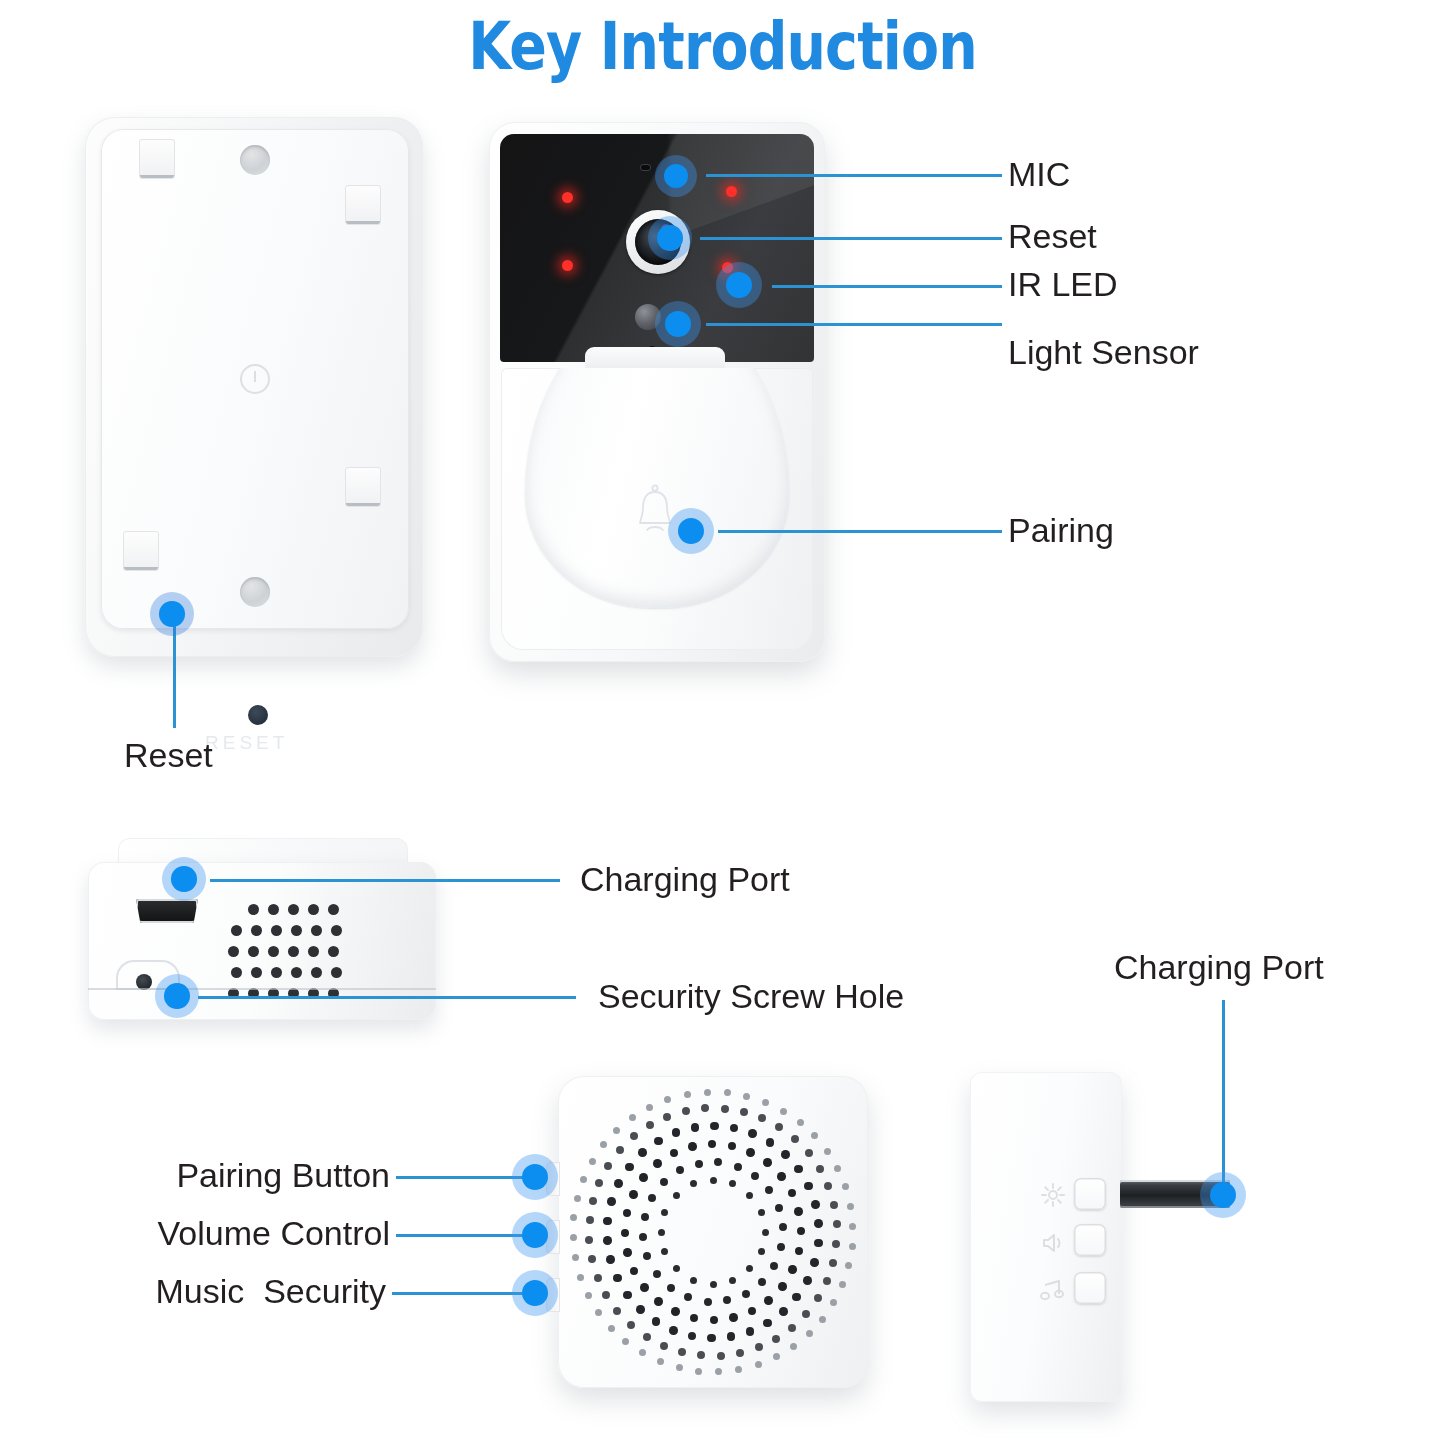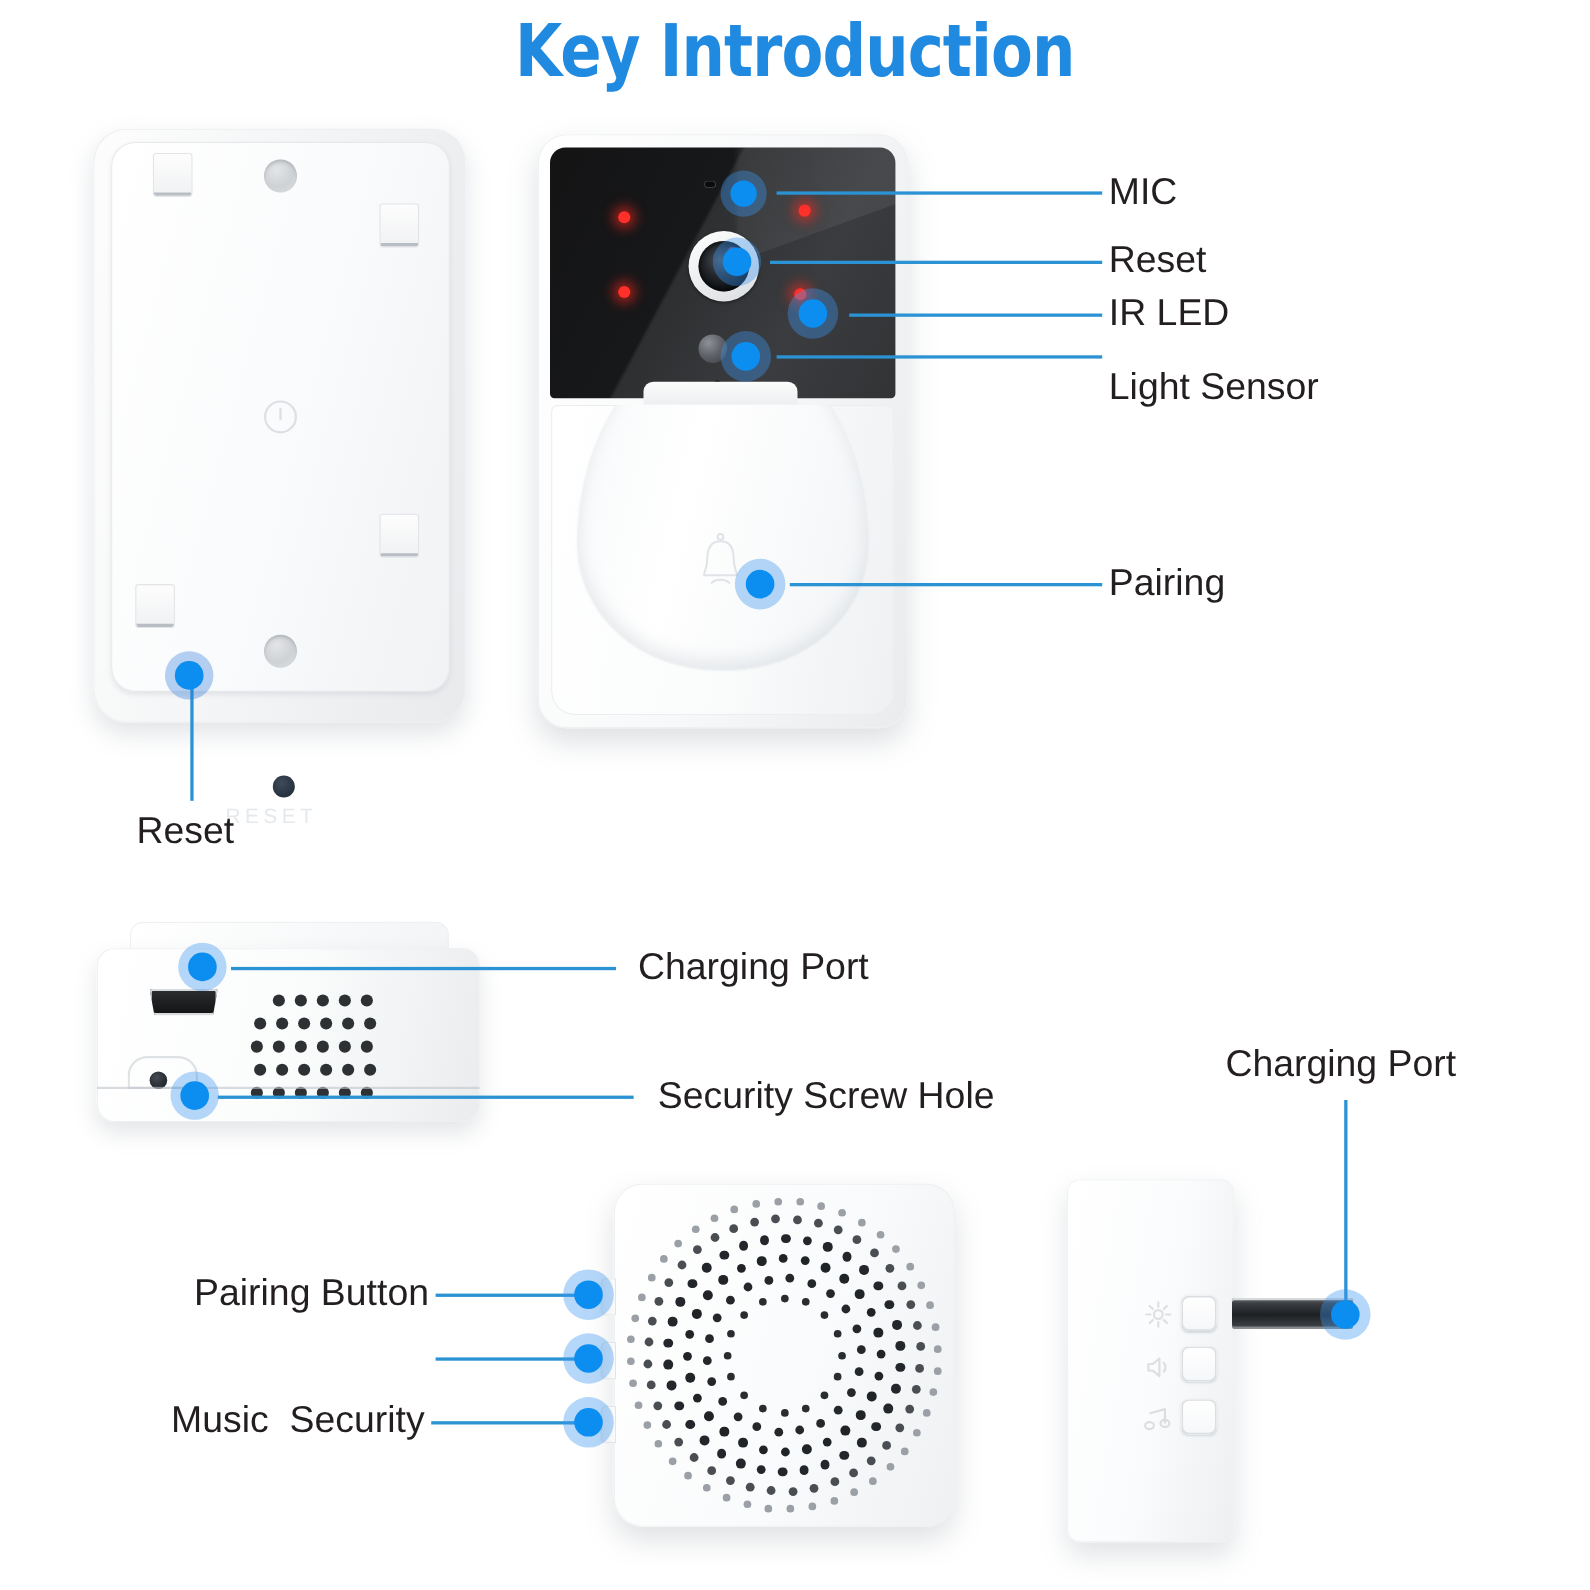--- a/index.html
+++ b/index.html
@@ -711,16 +711,17 @@
 
   <div class="label" style="left:1008px; top:157px;">MIC</div>
   <div class="label" style="left:1008px; top:219px;">Reset</div>
   <div class="label" style="left:1008px; top:267px;">IR LED</div>
   <div class="label" style="left:1008px; top:306px;margin-top:29px;">Light Sensor</div>
   <div class="label" style="left:1008px; top:513px;">Pairing</div>
   <div class="label" style="left:124px;  top:738px;">Reset</div>
   <div class="label" style="left:580px;  top:862px;">Charging Port</div>
   <div class="label" style="left:598px;  top:979px;">Security Screw Hole</div>
   <div class="label r" style="left:0px; width:390px; top:1158px;">Pairing Button</div>
+  <div class="label r" style="left:0px; width:390px; top:1216px;">Volume Control</div>
   <div class="label r" style="left:0px; width:386px; top:1274px;">Music  Security</div>
   <div class="label" style="left:1114px; top:950px;">Charging Port</div>
 
 </div>
 
 </body></html>

